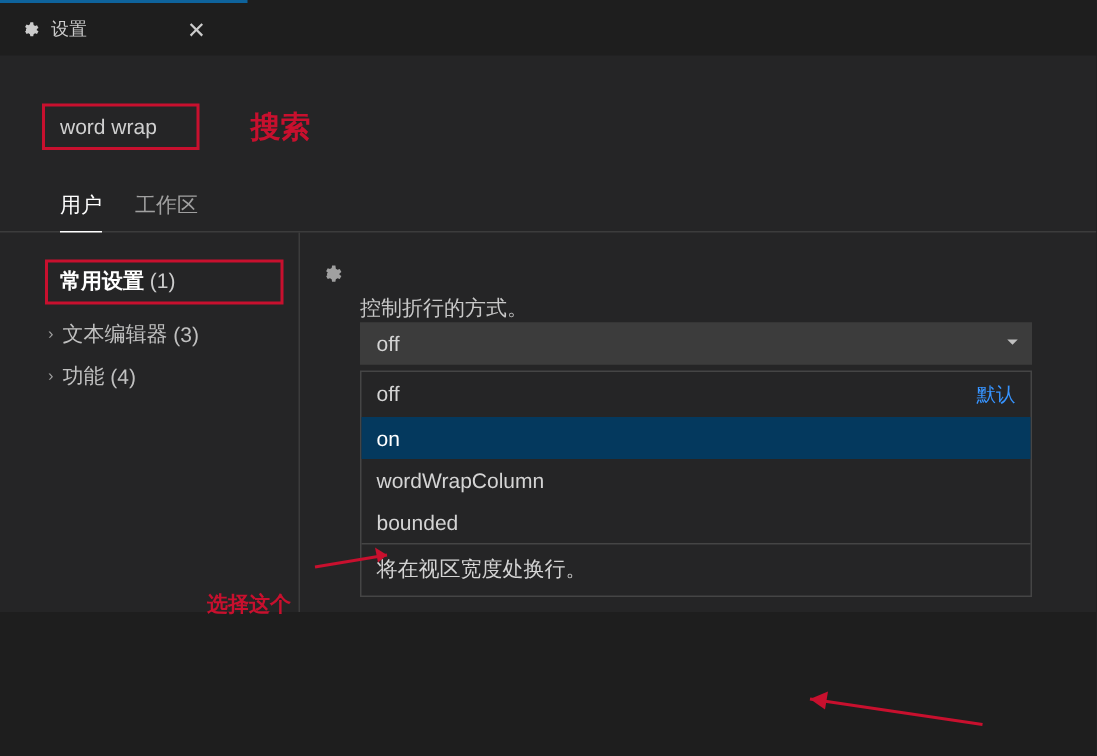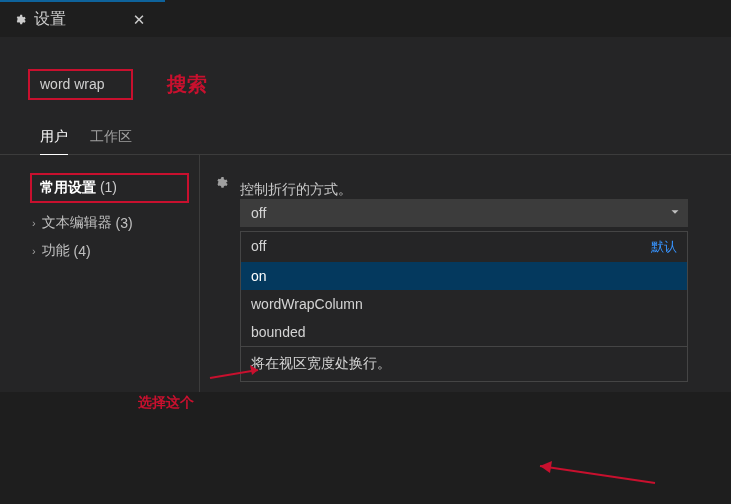--- a/index.html
+++ b/index.html
@@ -12,21 +12,21 @@
       overflow: hidden;
       position: relative;
     }
     .top-accent { height: 2px; background: #0e639c; width: 165px; }
     .titlebar {
       display: flex; align-items: center;
       height: 35px; background: #1e1e1e;
       padding-left: 12px;
     }
     .gear-sm { display: inline-flex; margin-right: 8px; color: #cccccc; }
-    .title-text { font-size: 16px; }
+    .title-text { font-size: 12px; }
     .close-x {
       margin-left: 58px; font-size: 15px; color: #cccccc;
       width: 30px; text-align: center; cursor: pointer;
     }
     .body-dark { background: #252526; }
     .search-row {
       display: flex; align-items: center;
       padding: 32px 18px 10px 28px;
     }
     .search-box {
@@ -85,21 +85,21 @@
     .chev { margin-right: 6px; color: #a0a0a0; font-size: 11px; }
     .main {
       flex: 1; padding: 18px 12px 10px 12px;
       position: relative;
     }
     .setting-row { display: flex; }
     .gear-lg { color: #a0a0a0; margin-right: 12px; margin-top: 2px; }
     .setting-title { font-size: 15px; color: #d0d0d0; }
     .setting-title .key { font-weight: 600; color: #e0e0e0; }
     .setting-title .mod { font-style: italic; color: #b0b0b0; }
-    .setting-desc { margin-top: 8px; font-size: 14px; color: #c8c8c8; }
+    .setting-desc { margin-top: 24px; font-size: 14px; color: #c8c8c8; }
     .select-wrap {
       position: relative;
       width: 448px;
     }
     .select-box {
       border: 1px solid #3c3c3c;
       background: #3c3c3c;
       height: 28px;
       padding: 4px 26px 4px 10px;
       font-size: 14px; color: #d4d4d4;

